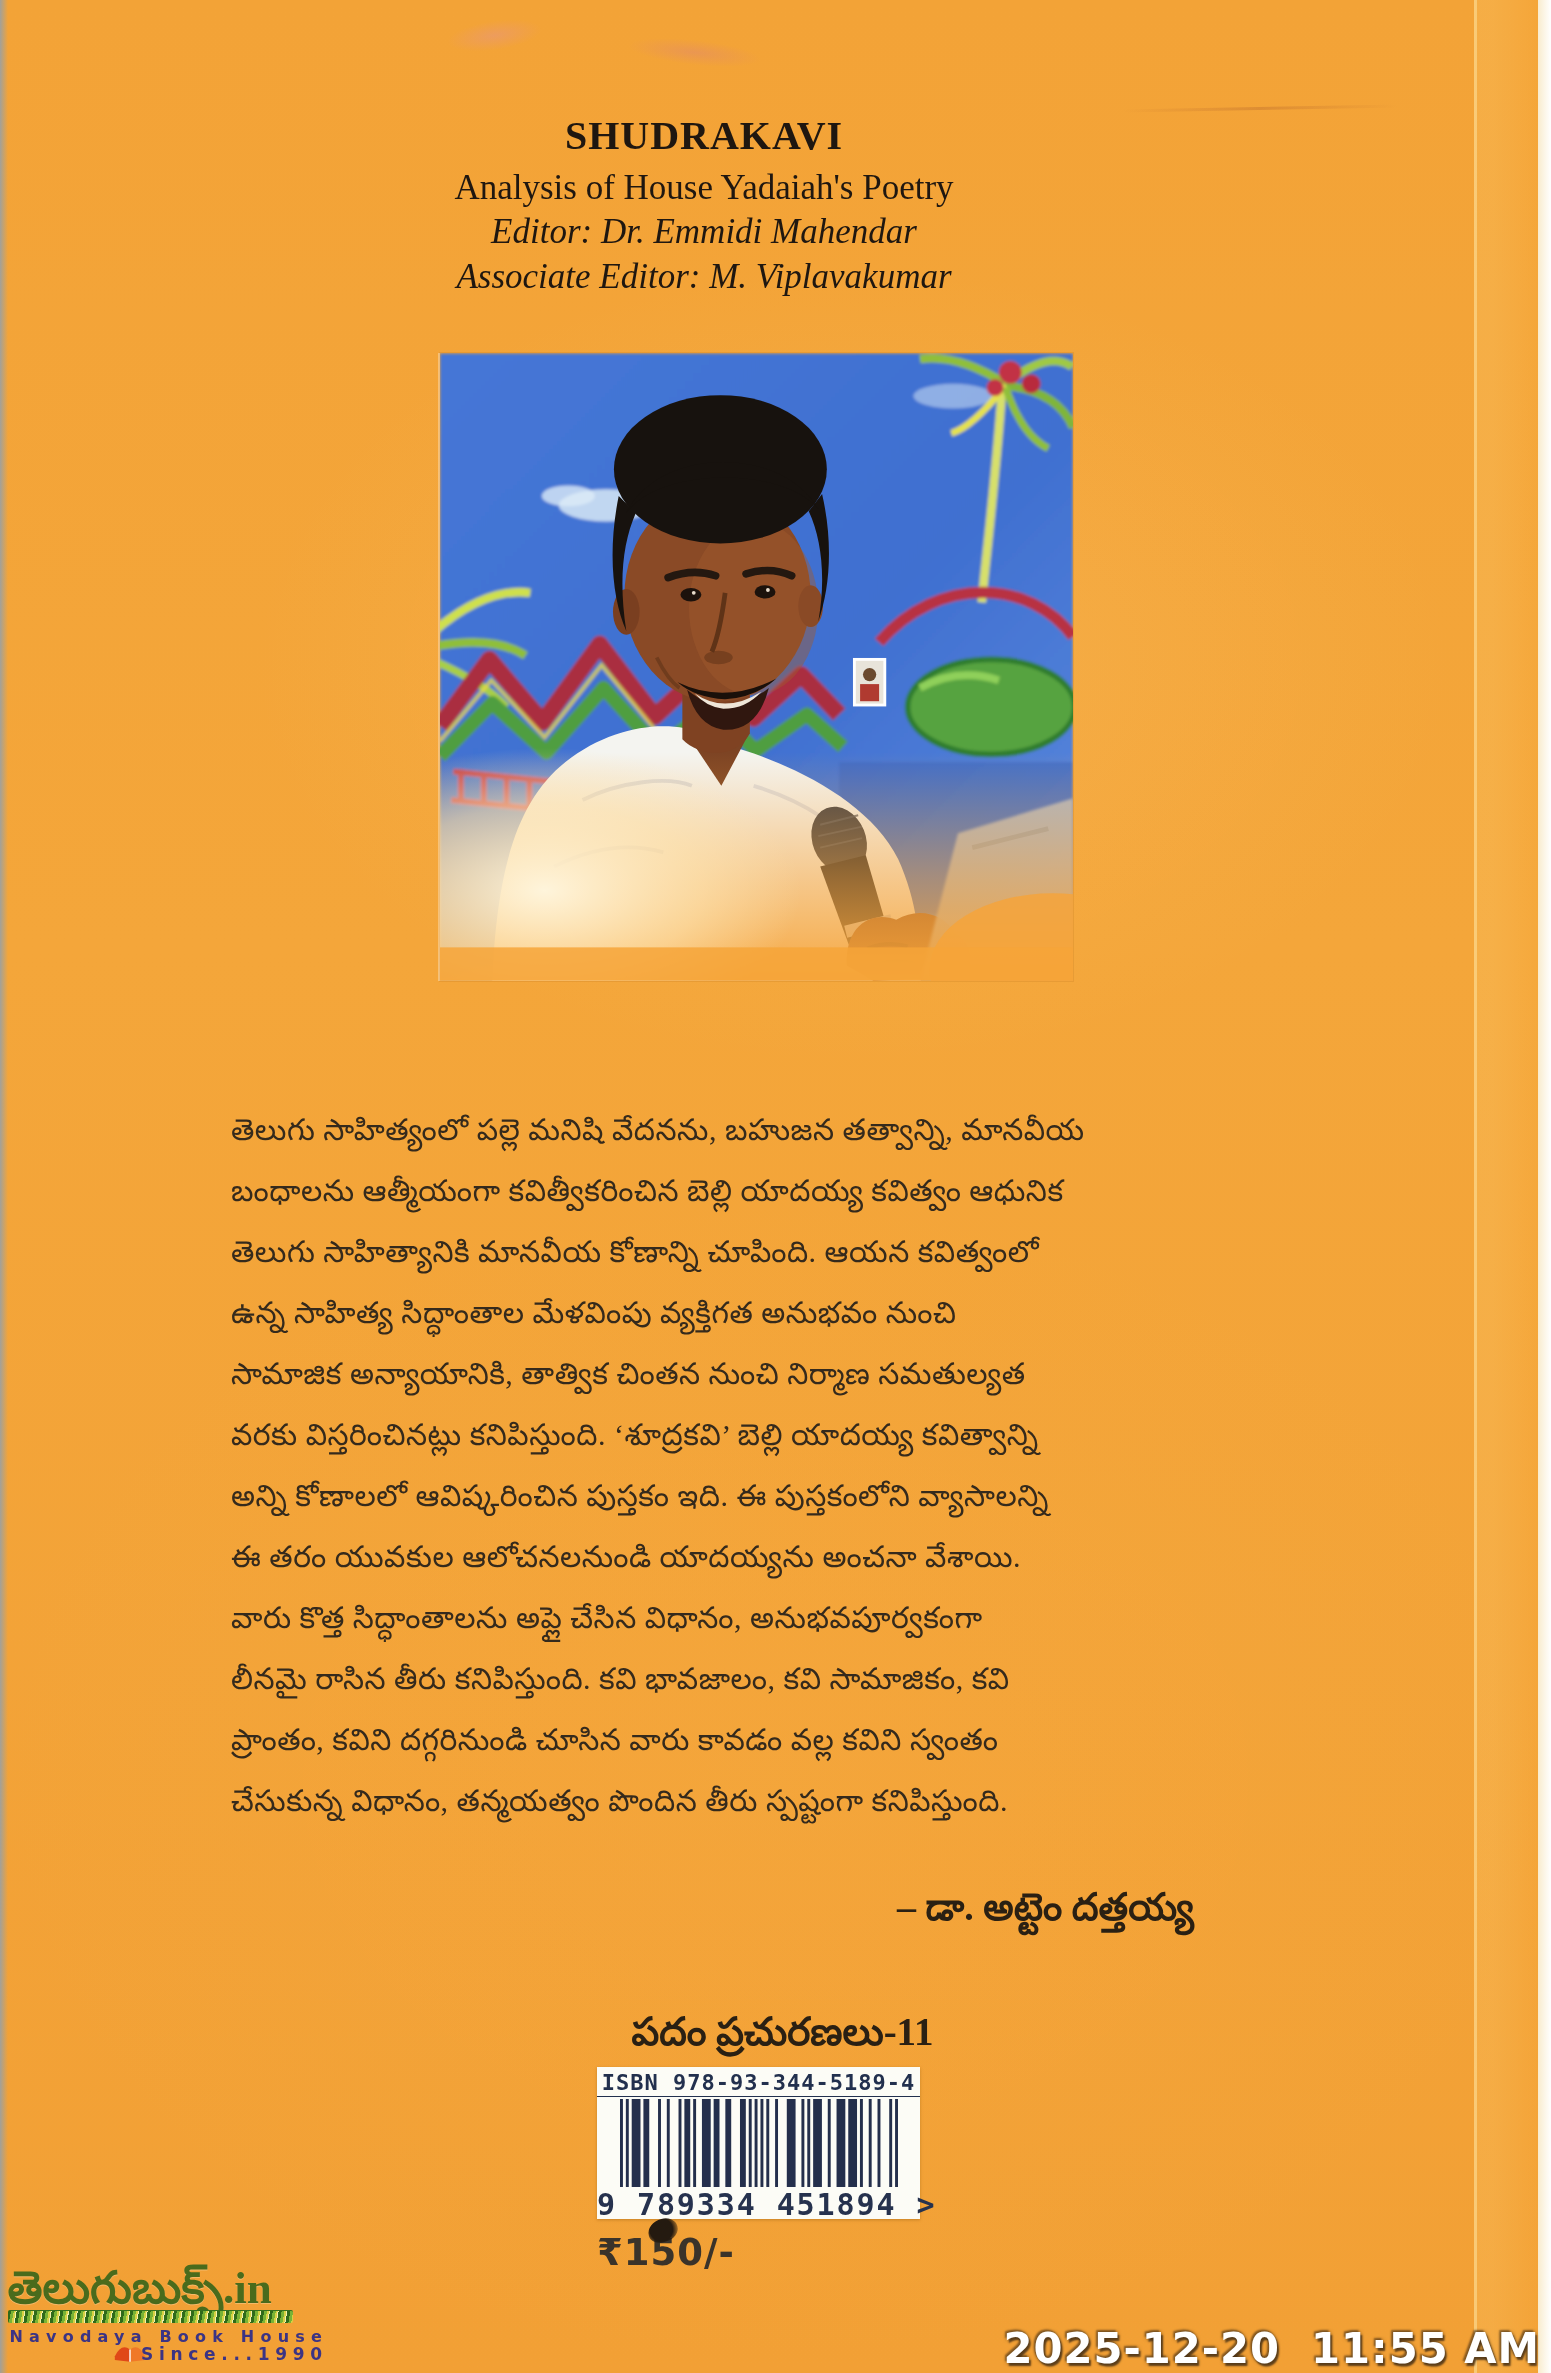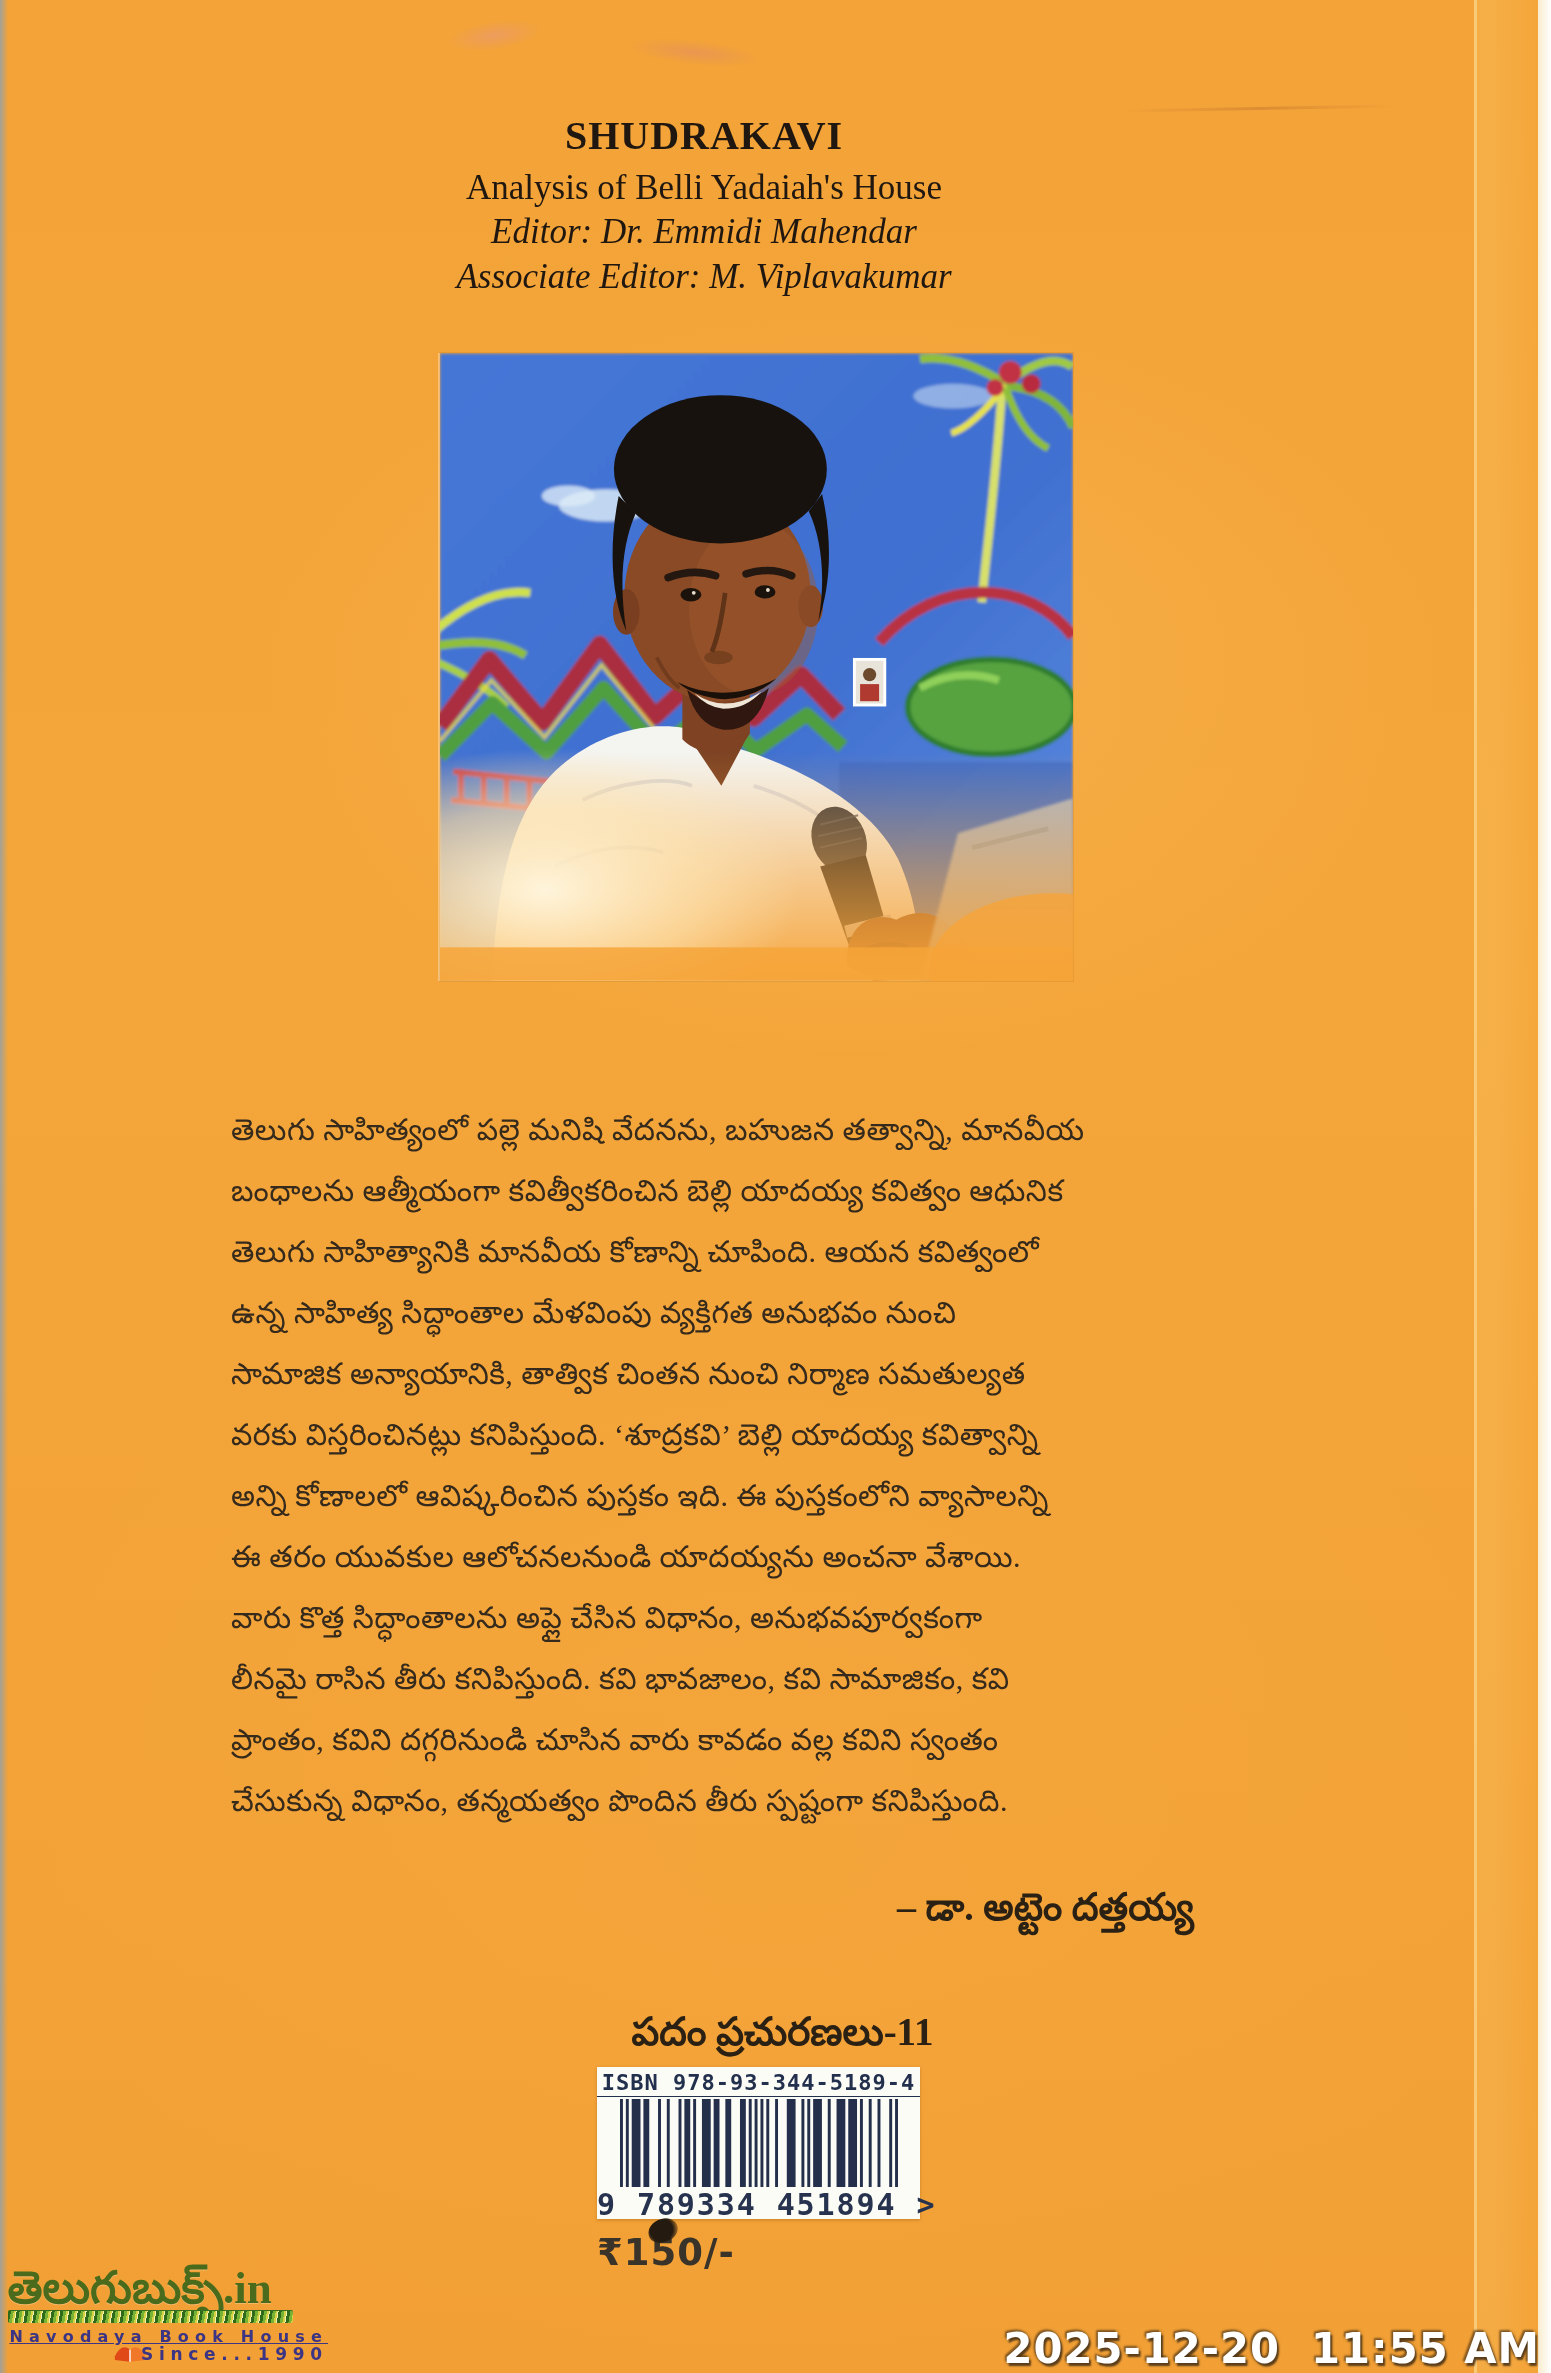--- a/index.html
+++ b/index.html
@@ -29,21 +29,21 @@
   .isbnlabel{left:597px; top:2070px; width:323px; text-align:center; font-family:"DejaVu Sans Mono", monospace; font-weight:bold; font-size:22px; letter-spacing:1px; color:#22304e; border-bottom:1.9px solid #22304e; padding-bottom:1px;}
   .bars{left:620px; top:2099px; width:278px; height:88px;}
   .barDigits{left:597px; top:2187px; width:323px; text-align:center; font-family:"DejaVu Sans Mono", monospace; font-weight:bold; font-size:30px; letter-spacing:1.9px; color:#26324e; white-space:nowrap;}
   .price{left:597px; top:2231px; width:323px; text-align:left; font-family:"DejaVu Sans", sans-serif; font-weight:bold; font-size:37px; color:#3a332a; letter-spacing:1px;}
   .smudge{left:648px; top:2219px; width:29.5px; height:23px; border-radius:60% 50% 55% 45%; background:radial-gradient(circle at 45% 45%, #241a10 0 55%, rgba(36,26,16,.25) 85%, transparent); transform:rotate(-15deg);}
   
   .siteName{left:7.6px; top:2262px; width:314px; font-size:45px; font-weight:bold; color:#4a6b1c; letter-spacing:0px; white-space:nowrap; overflow:hidden; text-shadow:0 1px 0 rgba(255,255,255,.25);}
   .grass{left:7.6px; top:2310px; width:285px; height:12.4px;
     background:repeating-linear-gradient(100deg,#2f6a1a 0 2.9px,#79b335 2.9px 5.7px,#d6d243 5.7px 7.6px,#f3efb0 7.6px 8.6px);
     border-top:1.9px solid #356f1d; border-radius:1.9px;}
-  .navodaya{left:9.5px; top:2327px; width:304px; font-family:"DejaVu Sans", sans-serif; font-weight:bold; font-size:16px; letter-spacing:6.2px; color:#3c3484; white-space:nowrap;text-decoration:underline;}
+  .navodaya{left:9.5px; top:2327px; width:304px; font-family:"DejaVu Sans", sans-serif; font-weight:bold; font-size:16px; letter-spacing:6.2px; color:#3c3484; white-space:nowrap;}
   .since{left:141px; top:2344px; width:219px; font-family:"DejaVu Sans", sans-serif; font-weight:bold; font-size:17px; letter-spacing:5.7px; color:#3c3484; white-space:nowrap;}
   .bookicon{left:112px; top:2337px; width:36px; height:25px;}
   
   .stamp{right:11.4px; top:2323px; font-family:"DejaVu Sans", sans-serif; font-weight:bold; font-size:43px; color:#fff; letter-spacing:1px; transform:scaleX(.97); transform-origin:right;
     text-shadow:1.9px 2.9px 1.9px rgba(70,48,22,.85), -1.9px -1.9px 1.9px rgba(70,48,22,.55), 0 0 3.8px rgba(70,48,22,.7); white-space:pre;}
   
   .edgeL{left:0; top:0; width:7.6px; height:2373px; background:linear-gradient(90deg, #93a0ab, rgba(147,160,171,0)); opacity:.85;}
   .bandR{left:1474px; top:0; width:64px; height:2373px; background:linear-gradient(90deg, rgba(255,235,170,.55) 0 2.9px, rgba(255,210,120,.22) 2.9px 30%, rgba(255,185,70,.12));}
   .edgeR{left:1538px; top:0; width:13.3px; height:2373px; background:linear-gradient(90deg,#f9ecce,#ffffff);}
   .smear1{left:447px; top:21px; width:95px; height:28.5px; border-radius:50%; background:radial-gradient(closest-side, rgba(228,146,150,.40), transparent); transform:rotate(-8deg);}
@@ -57,21 +57,21 @@
 
   <div class="abs edgeL"></div>
   <div class="abs bandR"></div>
   <div class="abs edgeR"></div>
   <div class="abs smear1"></div>
   <div class="abs smear2"></div>
   <div class="abs crease"></div>
 
   <div class="abs hdr">
     <div class="title">SHUDRAKAVI</div>
-    <div class="subtitle">Analysis of Belli Yadaiah's House</div>
+    <div class="subtitle">Analysis of House Yadaiah's Poetry</div>
     <div class="ed">Editor: Dr. Emmidi Mahendar</div>
     <div class="ed">Associate Editor: M. Viplavakumar</div>
   </div>
 
   <div class="abs photo">
     <svg width="633" height="628" viewBox="0 0 666 660">
       <defs>
         <linearGradient id="sky" x1="0" y1="0" x2="1" y2="1">
           <stop offset="0" stop-color="#4576d6"></stop>
             <stop offset=".55" stop-color="#3f6fd0"></stop>

